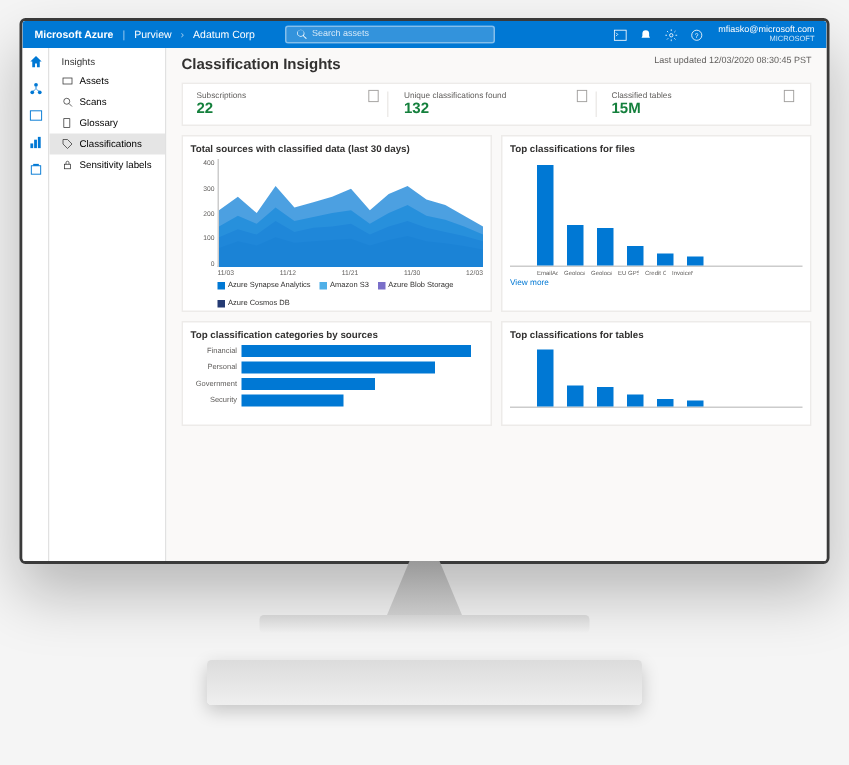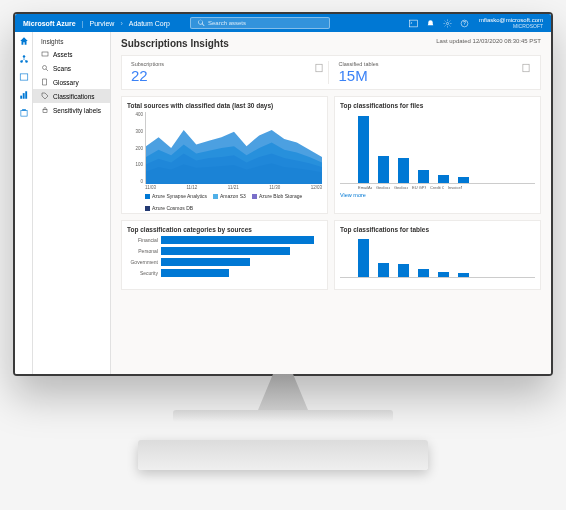--- a/index.html
+++ b/index.html
@@ -26,21 +26,21 @@
 .sb-item{display:flex;align-items:center;padding:3px 8px;gap:4px;cursor:pointer}
 .sb-item.active{background:#e5e5e5}
 .sb-item svg{width:8px;height:8px;fill:#333}
 .main{flex:1;background:#faf9f8;padding:6px 10px;overflow:hidden}
 .pgtitle{font-size:10px;font-weight:600;color:#323130}
 .updated{float:right;font-size:6px;color:#605e5c}
 .kpis{display:flex;gap:6px;margin-top:6px;background:#fff;border:1px solid #edebe9;padding:5px}
 .kpi{flex:1;border-right:1px solid #edebe9;padding:0 4px}
 .kpi:last-child{border:none}
 .kpi .lbl{font-size:5.5px;color:#605e5c}
-.kpi .val{font-size:15px;font-weight:400;color:#3b82f6}
+.kpi .val{font-size:10px;font-weight:700;color:#15803d}
 .kpi .ico{float:right;margin-top:-8px}
 .kpi .ico svg{width:10px;height:10px;fill:#a19f9d}
 .panels{display:grid;grid-template-columns:1fr 1fr;gap:6px;margin-top:6px}
 .panel{background:#fff;border:1px solid #edebe9;padding:5px;height:118px}
 .panel.short{height:70px}
 .panel h3{font-size:6.5px;font-weight:600;color:#323130;margin-bottom:3px}
 .areachart{position:relative;height:72px;display:flex}
 .yaxis{width:18px;display:flex;flex-direction:column;justify-content:space-between;align-items:flex-end;font-size:4.5px;color:#605e5c;padding-right:2px}
 .plot{flex:1;position:relative;border-left:1px solid #ccc;border-bottom:1px solid #ccc}
 .xaxis{display:flex;justify-content:space-between;font-size:4.5px;color:#605e5c;margin-left:18px;margin-top:1px}
@@ -159,26 +159,32 @@
             <svg viewBox="0 0 16 16">
               <rect x="4" y="7" width="8" height="6" fill="none" stroke="#333"></rect>
               <path d="M6 7V5a2 2 0 114 0v2" fill="none" stroke="#333"></path>
             </svg>
             <span>Sensitivity labels</span>
           </div>
   </div>
 
   <div class="main">
     <span class="updated">Last updated 12/03/2020 08:30:45 PST</span>
-    <div class="pgtitle">Subscriptions Insights</div>
+    <div class="pgtitle">Classification Insights</div>
 
     <div class="kpis">
             <div class="kpi">
               <div class="lbl">Subscriptions</div>
               <div class="val">22<span class="ico"><svg viewBox="0 0 16 16">
+                    <rect x="3" y="2" width="10" height="12" fill="none" stroke="#a19f9d"></rect>
+                  </svg></span></div>
+            </div>
+            <div class="kpi">
+              <div class="lbl">Unique classifications found</div>
+              <div class="val">132<span class="ico"><svg viewBox="0 0 16 16">
                     <rect x="3" y="2" width="10" height="12" fill="none" stroke="#a19f9d"></rect>
                   </svg></span></div>
             </div>
             <div class="kpi">
               <div class="lbl">Classified tables</div>
               <div class="val">15M<span class="ico"><svg viewBox="0 0 16 16">
                     <rect x="3" y="2" width="10" height="12" fill="none" stroke="#a19f9d"></rect>
                   </svg></span></div>
             </div>
           </div>

